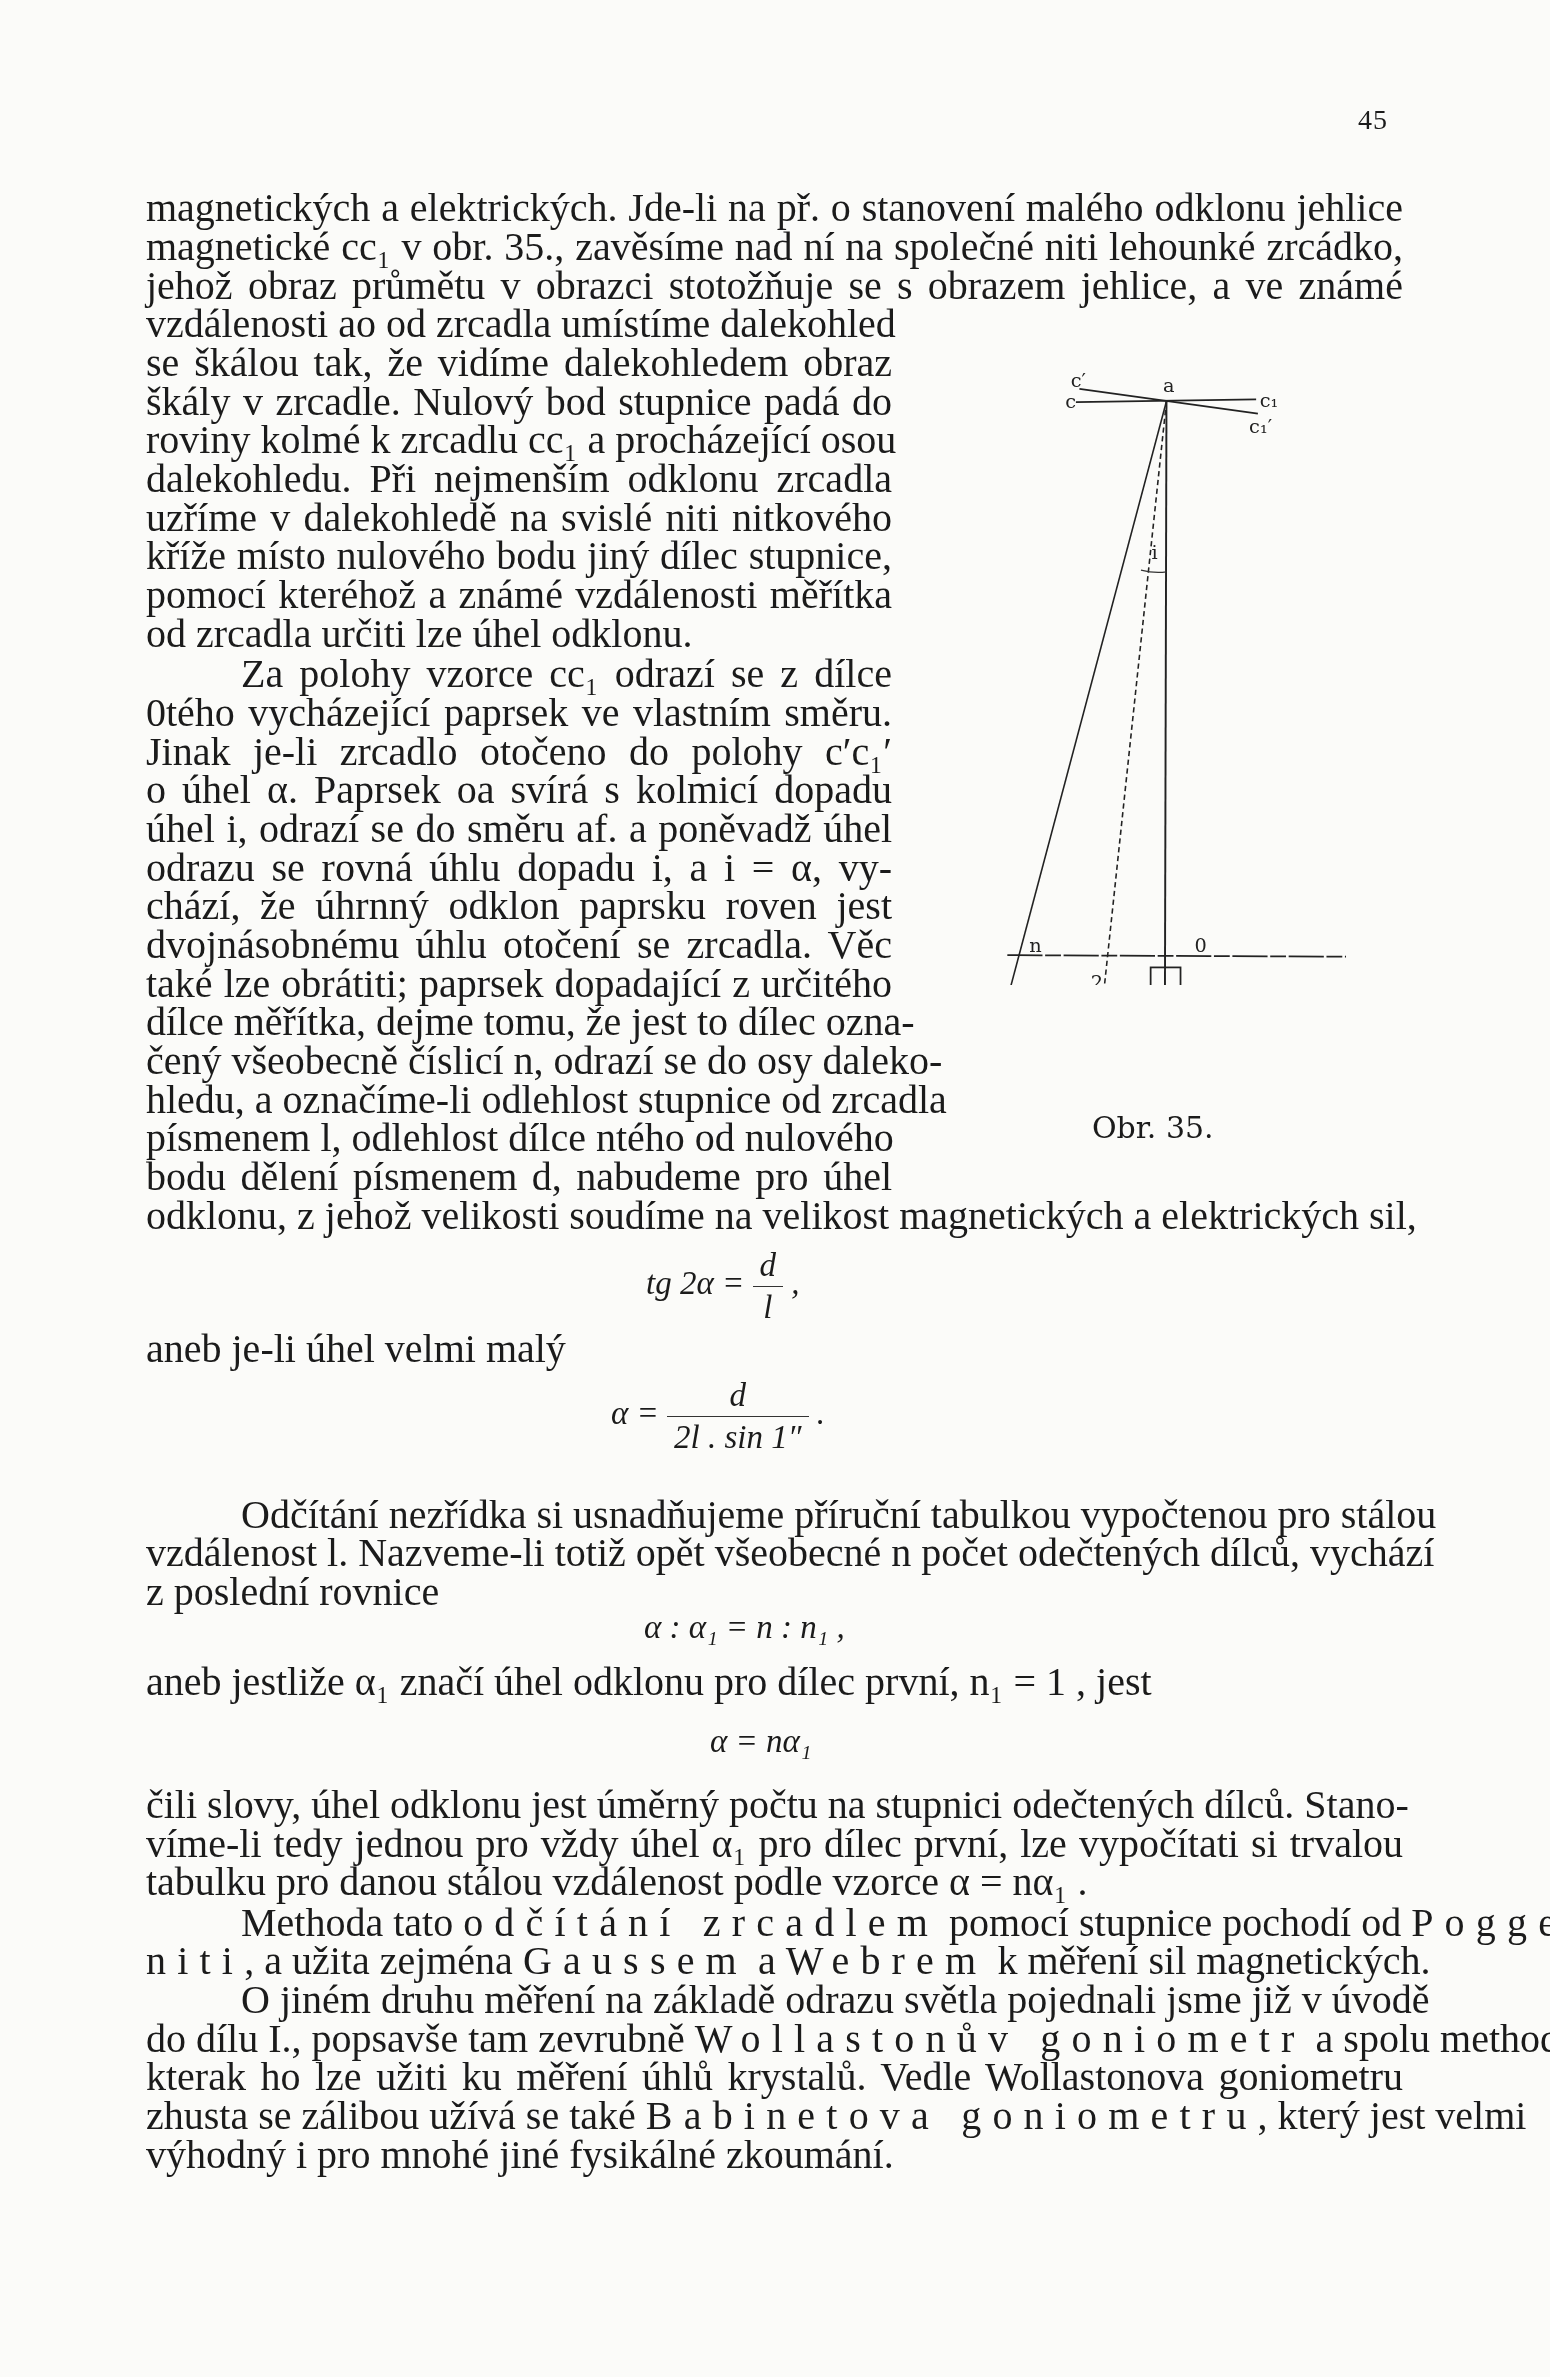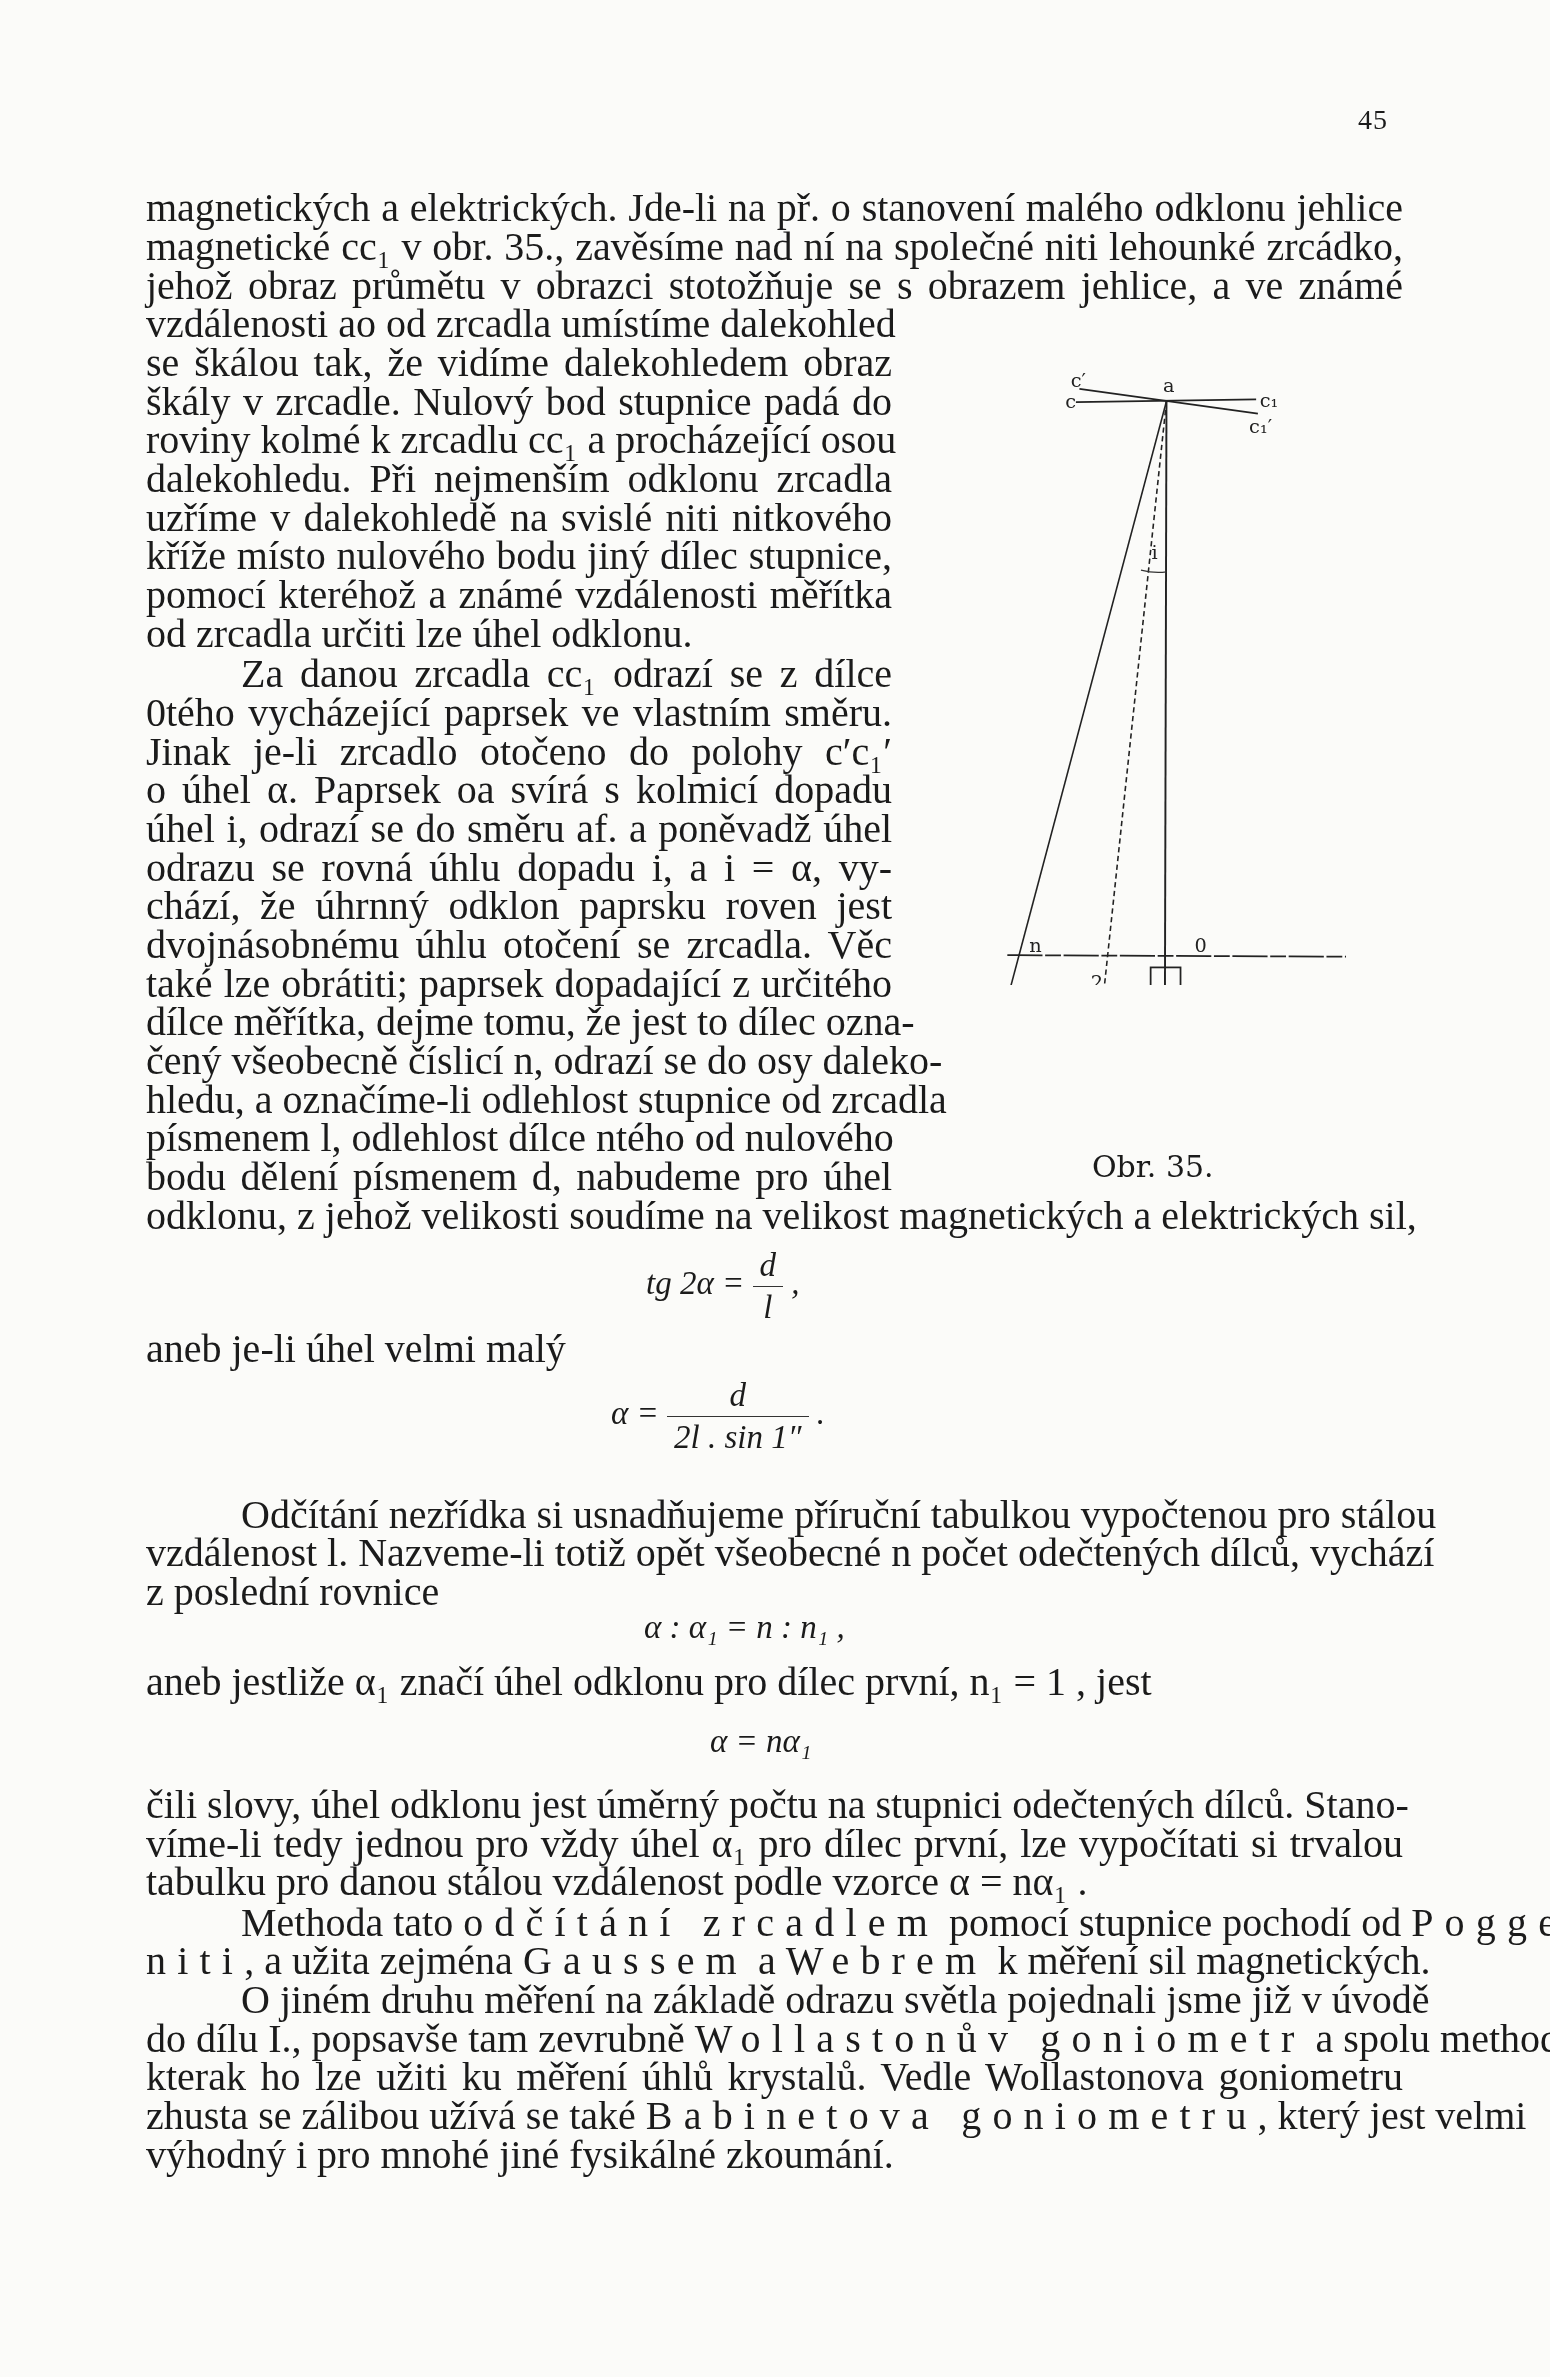--- a/index.html
+++ b/index.html
@@ -31,21 +31,21 @@
     position: absolute; font-style: italic; font-size: 33px;
     white-space: nowrap;
   }
   .frac { display: inline-block; vertical-align: middle; text-align: center; }
   .frac .num { display: block; padding: 0 7px; }
   .frac .bar { display: block; border-top: 1.8px solid #333; margin: 1.8px 0; }
   .frac .den { display: block; padding: 0 7px; }
   .figure { position: absolute; left: 950px; top: 352px; width: 396px; height: 633px; }
   .caption {
     position: absolute; left: 1092px; top: 1110px;
-    font-family: "DejaVu Serif", serif; font-size: 30px; margin-top: 39px;
+    font-family: "DejaVu Serif", serif; font-size: 30px;
   }
   .fig-label { font-family: "DejaVu Serif", serif; font-size: 22px; fill: #222; }
 </style>
 </head>
 <body>
 
 <div class="page-number">45</div>
 
 <div>
   <div class="line full" style="top:188px">magnetických a elektrických. Jde-li na př. o stanovení malého odklonu jehlice</div>
@@ -56,21 +56,21 @@
   <div class="line narrow" style="top:382px">škály v zrcadle. Nulový bod stupnice padá do</div>
   <div class="line narrow" style="top:420px">roviny kolmé k zrcadlu cc₁ a procházející osou</div>
   <div class="line narrow" style="top:459px">dalekohledu. Při nejmenším odklonu zrcadla</div>
   <div class="line narrow" style="top:498px">uzříme v dalekohledě na svislé niti nitkového</div>
   <div class="line narrow" style="top:536px">kříže místo nulového bodu jiný dílec stupnice,</div>
   <div class="line narrow" style="top:575px">pomocí kteréhož a známé vzdálenosti měřítka</div>
   <div class="line last" style="top:614px">od zrcadla určiti lze úhel odklonu.</div>
 </div>
 
 <div>
-  <div class="line narrow indent" style="top:654px">Za danou zrcadla cc₁ odrazí se z dílce</div>
+  <div class="line narrow indent" style="top:654px">Za polohy vzorce cc₁ odrazí se z dílce</div>
   <div class="line narrow" style="top:693px">0tého vycházející paprsek ve vlastním směru.</div>
   <div class="line narrow" style="top:732px">Jinak je-li zrcadlo otočeno do polohy c′c₁′</div>
   <div class="line narrow" style="top:770px">o úhel α. Paprsek oa svírá s kolmicí dopadu</div>
   <div class="line narrow" style="top:809px">úhel i, odrazí se do směru af. a poněvadž úhel</div>
   <div class="line narrow" style="top:848px">odrazu se rovná úhlu dopadu i, a i = α, vy-</div>
   <div class="line narrow" style="top:886px">chází, že úhrnný odklon paprsku roven jest</div>
   <div class="line narrow" style="top:925px">dvojnásobnému úhlu otočení se zrcadla. Věc</div>
   <div class="line narrow" style="top:964px">také lze obrátiti; paprsek dopadající z určitého</div>
   <div class="line narrow" style="top:1002px">dílce měřítka, dejme tomu, že jest to dílec ozna-</div>
   <div class="line narrow" style="top:1041px">čený všeobecně číslicí n, odrazí se do osy daleko-</div>

